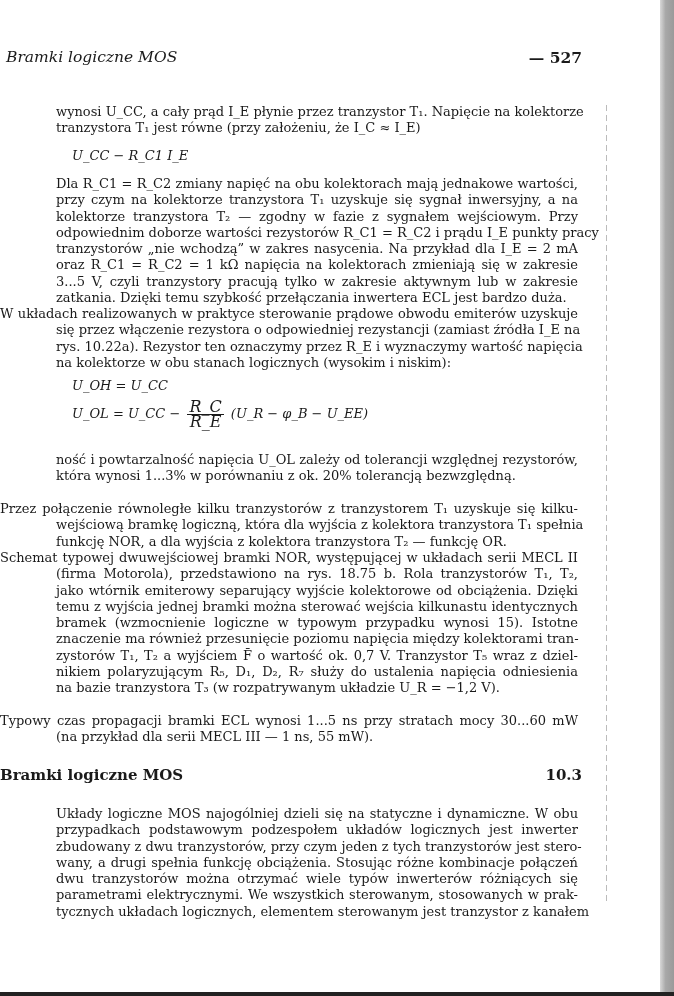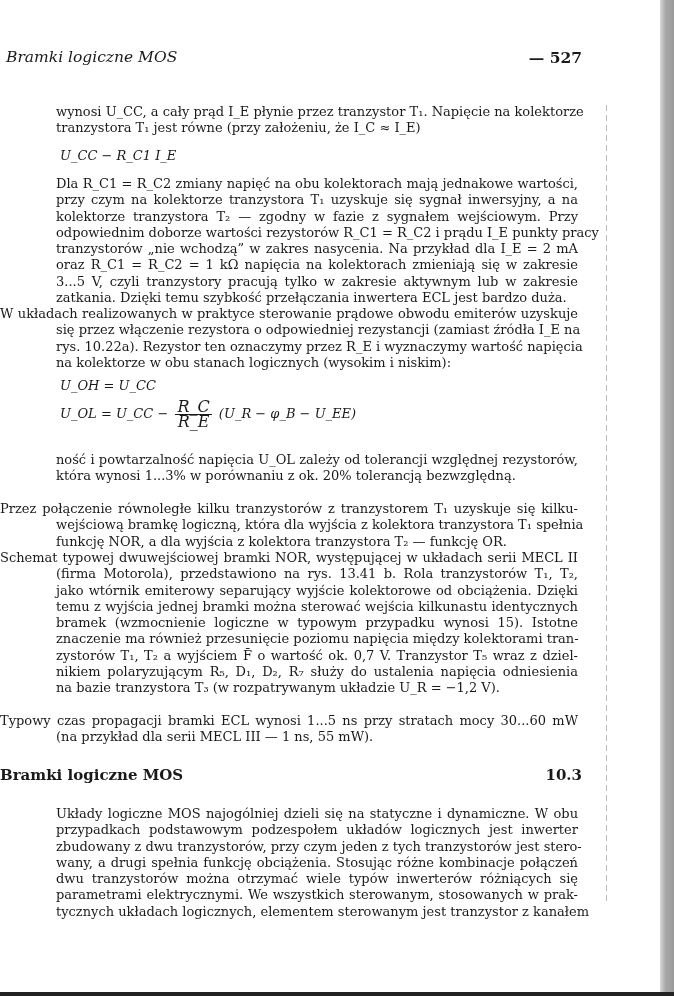--- a/index.html
+++ b/index.html
@@ -17,21 +17,21 @@
     background:repeating-linear-gradient(to bottom,#bbb 0 6px,transparent 6px 10px); }
   .bottom-bar { position:absolute; left:0; bottom:0; width:674px; height:4px; background:#222; }
   .running-head { position:absolute; top:48px; left:6px; width:576px; height:24px; }
   .rh-title { position:absolute; left:0; top:0; font-style:italic; font-size:15.5px; }
   .rh-page { position:absolute; right:0; top:0; font-weight:bold; font-size:15.5px;text-align:center; }
   .block { position:absolute; font-size:13px; line-height:16.3px; }
   .para { position:absolute; left:56px; width:522px; text-align:justify; }
   .line { display:block; white-space:nowrap; text-align-last:justify; }
   .line.last { text-align-last:left; }
   .hang { margin-left:-56px; }
-  .eq { position:absolute; left:60px; font-style:italic; font-size:13px; }
+  .eq { position:absolute; left:72px; font-style:italic; font-size:13px; }
   .frac { display:inline-block; vertical-align:middle; text-align:center; margin:0 3px; }
   .frac span { display:block; font-size:16px; line-height:14px; }
   .frac .num { border-bottom:1px solid #1a1a1a; padding:0 2px; }
   .section { position:absolute; top:766px; left:0; width:582px; font-weight:bold; font-size:15px; }
   .section .num { position:absolute; right:0; top:0; }
 </style>
 </head>
 <body>
 
 <div class="page">
@@ -83,21 +83,21 @@
   </div>
 
   <div class="block para" style="top:501px">
     <span class="line hang">Przez połączenie równoległe kilku tranzystorów z tranzystorem T₁ uzyskuje się kilku-</span>
     <span class="line">wejściową bramkę logiczną, która dla wyjścia z kolektora tranzystora T₁ spełnia</span>
     <span class="line last">funkcję NOR, a dla wyjścia z kolektora tranzystora T₂ — funkcję OR.</span>
   </div>
 
   <div class="block para" style="top:550px">
     <span class="line hang">Schemat typowej dwuwejściowej bramki NOR, występującej w układach serii MECL II</span>
-    <span class="line">(firma Motorola), przedstawiono na rys. 13.41 b. Rola tranzystorów T₁, T₂,</span>
+    <span class="line">(firma Motorola), przedstawiono na rys. 18.75 b. Rola tranzystorów T₁, T₂,</span>
     <span class="line">jako wtórnik emiterowy separujący wyjście kolektorowe od obciążenia. Dzięki</span>
     <span class="line">temu z wyjścia jednej bramki można sterować wejścia kilkunastu identycznych</span>
     <span class="line">bramek (wzmocnienie logiczne w typowym przypadku wynosi 15). Istotne</span>
     <span class="line">znaczenie ma również przesunięcie poziomu napięcia między kolektorami tran-</span>
     <span class="line">zystorów T₁, T₂ a wyjściem F̄ o wartość ok. 0,7 V. Tranzystor T₅ wraz z dziel-</span>
     <span class="line">nikiem polaryzującym R₅, D₁, D₂, R₇ służy do ustalenia napięcia odniesienia</span>
     <span class="line last">na bazie tranzystora T₃ (w rozpatrywanym układzie U_R = −1,2 V).</span>
   </div>
 
   <div class="block para" style="top:713px">

